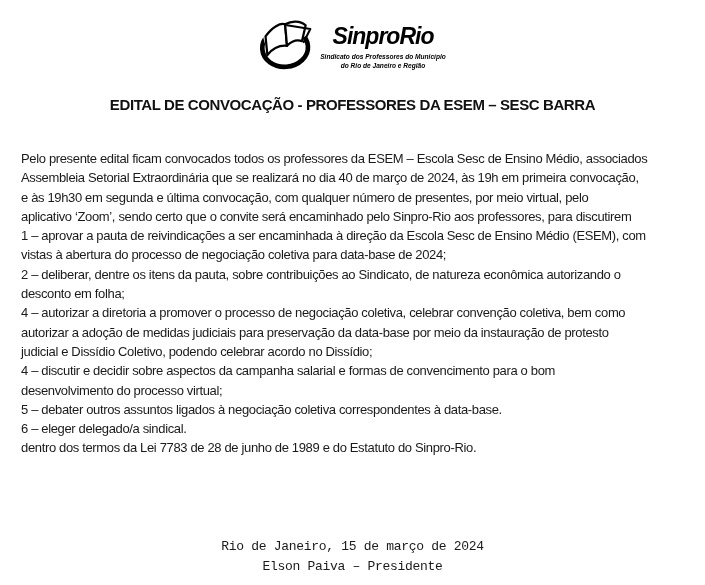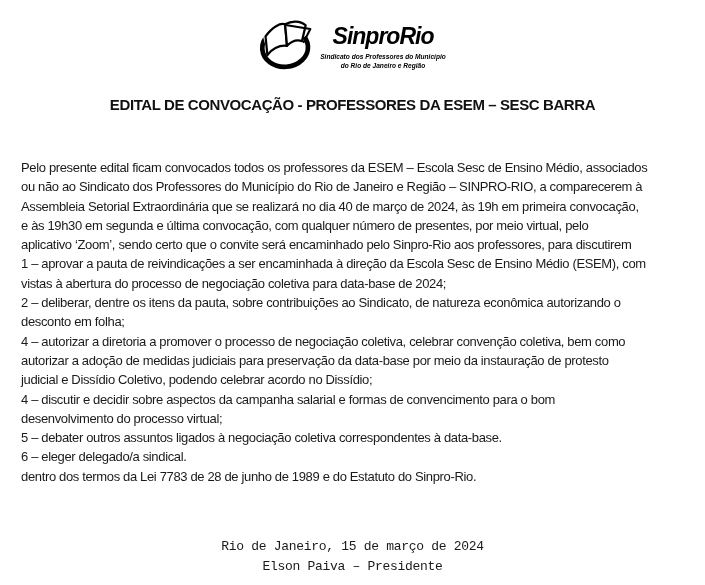--- a/index.html
+++ b/index.html
@@ -70,21 +70,20 @@
     letter-spacing: -0.4px;
     line-height: 18px;
     color: #111111;
     white-space: nowrap;
   }
   .doc-body {
     position: absolute;
     top: 149px;
     left: 21px;
     width: 684px;
-    margin-top: 9px;
   }
   .body-line {
     font-size: 13px;
     letter-spacing: -0.35px;
     line-height: 19.3px;
     white-space: nowrap;
     color: #1a1a1a;
   }
   .doc-footer {
     position: absolute;
@@ -120,21 +119,20 @@
         <div>Sindicato dos Professores do Município</div>
         <div>do Rio de Janeiro e Região</div>
       </div>
     </div>
   </div>
 
   <div class="doc-title">EDITAL DE CONVOCAÇÃO - PROFESSORES DA ESEM – SESC BARRA</div>
 
   <div class="doc-body">
       <div class="body-line">Pelo presente edital ficam convocados todos os professores da ESEM – Escola Sesc de Ensino Médio, associados</div>
-      <div class="body-line">ou não ao Sindicato dos Professores do Município do Rio de Janeiro e Região – SINPRO-RIO, a comparecerem à</div>
       <div class="body-line">Assembleia Setorial Extraordinária que se realizará no dia 40 de março de 2024, às 19h em primeira convocação,</div>
       <div class="body-line">e às 19h30 em segunda e última convocação, com qualquer número de presentes, por meio virtual, pelo</div>
       <div class="body-line">aplicativo ‘Zoom’, sendo certo que o convite será encaminhado pelo Sinpro-Rio aos professores, para discutirem</div>
       <div class="body-line">1 – aprovar a pauta de reivindicações a ser encaminhada à direção da Escola Sesc de Ensino Médio (ESEM), com</div>
       <div class="body-line">vistas à abertura do processo de negociação coletiva para data-base de 2024;</div>
       <div class="body-line">2 – deliberar, dentre os itens da pauta, sobre contribuições ao Sindicato, de natureza econômica autorizando o</div>
       <div class="body-line">desconto em folha;</div>
       <div class="body-line">4 – autorizar a diretoria a promover o processo de negociação coletiva, celebrar convenção coletiva, bem como</div>
       <div class="body-line">autorizar a adoção de medidas judiciais para preservação da data-base por meio da instauração de protesto</div>
       <div class="body-line">judicial e Dissídio Coletivo, podendo celebrar acordo no Dissídio;</div>

